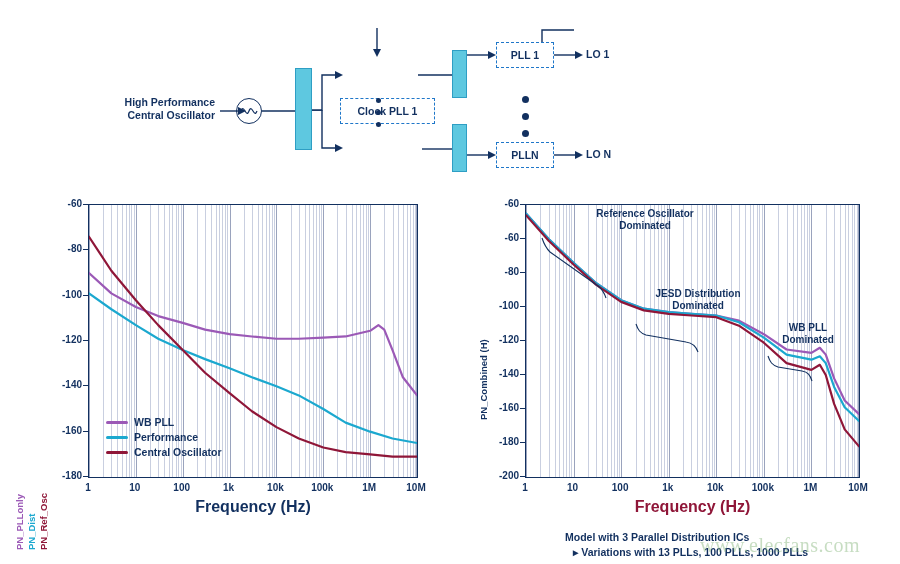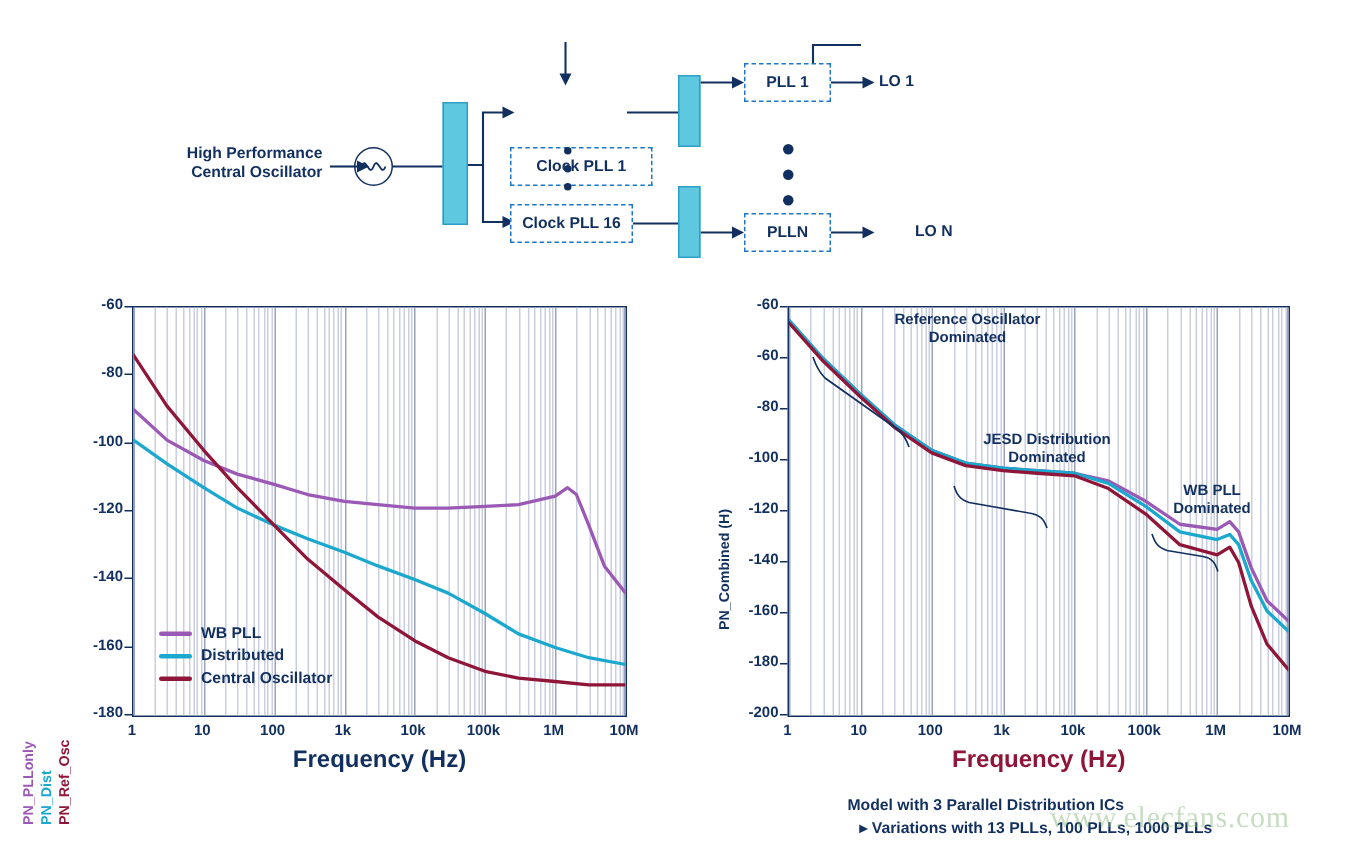--- a/index.html
+++ b/index.html
@@ -161,23 +161,20 @@
 
   <svg class="abs" style="left:312px;top:110px;" width="32" height="44">
     <path d="M0,0 L10,0 L10,38 L24,38" stroke="#12305f" stroke-width="1.4" fill="none"></path>
     <polygon points="31,38 23,34 23,42" fill="#12305f"></polygon>
   </svg>
 
   <div class="abs dashbox" style="left:340px;top:62px;width:95px;height:26px;margin-top:36px;">
     <span>Clock PLL 1</span>
   </div>
 
-  <div class="abs dashbox" style="left:340px;top:136px;width:82px;height:26px;">
-    <span>Clock PLL 16</span>
-  </div>
 
   <div class="abs vdots" style="left:376px;top:98px;">
     <span class="dot"></span>
       <span class="dot"></span>
       <span class="dot"></span>
   </div>
 
   <svg class="abs" style="left:418px;top:69px;" width="36" height="12">
     <line x1="0" y1="6" x2="34" y2="6" stroke="#12305f" stroke-width="1.4"></line>
   </svg>
@@ -205,21 +202,21 @@
     <line x1="0" y1="6" x2="22" y2="6" stroke="#12305f" stroke-width="1.4"></line>
     <polygon points="29,6 21,2 21,10" fill="#12305f"></polygon>
   </svg>
   <div class="abs dashbox" style="left:496px;top:142px;width:58px;height:26px;">
     <span>PLLN</span>
   </div>
   <svg class="abs" style="left:554px;top:149px;" width="30" height="12">
     <line x1="0" y1="6" x2="22" y2="6" stroke="#12305f" stroke-width="1.4"></line>
     <polygon points="29,6 21,2 21,10" fill="#12305f"></polygon>
   </svg>
-  <div class="abs blk-label" style="left:586px;top:148px;width:44px;text-align:left;margin-left:24px;">LO N</div>
+  <div class="abs blk-label" style="left:586px;top:148px;width:44px;text-align:left;">LO N</div>
 
   <div class="abs vdots" style="left:522px;top:96px;gap:10px;">
     <span class="dot" style="width:7px;height:7px;"></span>
     <span class="dot" style="width:7px;height:7px;"></span>
     <span class="dot" style="width:7px;height:7px;"></span>
   </div>
 </div>
 
 <div class="chart-wrap" style="left:0;top:190px;width:440px;height:330px;">
 
@@ -301,21 +298,21 @@
 
   <div class="axis-title" style="left:88px;top:308px;width:330px;text-align:center;">Frequency (Hz)</div>
 
   <div class="abs" style="left:106px;top:226px;">
     <div class="legend-row">
       <span class="legend-swatch" style="background:#9b59b6;"></span>
       <span>WB PLL</span>
     </div>
     <div class="legend-row">
       <span class="legend-swatch" style="background:#1ba8cf;"></span>
-      <span>Distributed</span>
+      <span>Performance</span>
     </div>
     <div class="legend-row">
       <span class="legend-swatch" style="background:#8f1638;"></span>
       <span>Central Oscillator</span>
     </div>
   </div>
 <div class="ytick-label" style="left: 46px; width: 36px; top: 8px;">-60</div>
     <div style="position: absolute; left: 83px; top: 14px; width: 5px; height: 1px; background: rgb(18, 48, 95);"></div>
     <div class="ytick-label" style="left: 46px; width: 36px; top: 53.3333px;">-80</div>
     <div style="position: absolute; left: 83px; top: 59.3333px; width: 5px; height: 1px; background: rgb(18, 48, 95);"></div>

